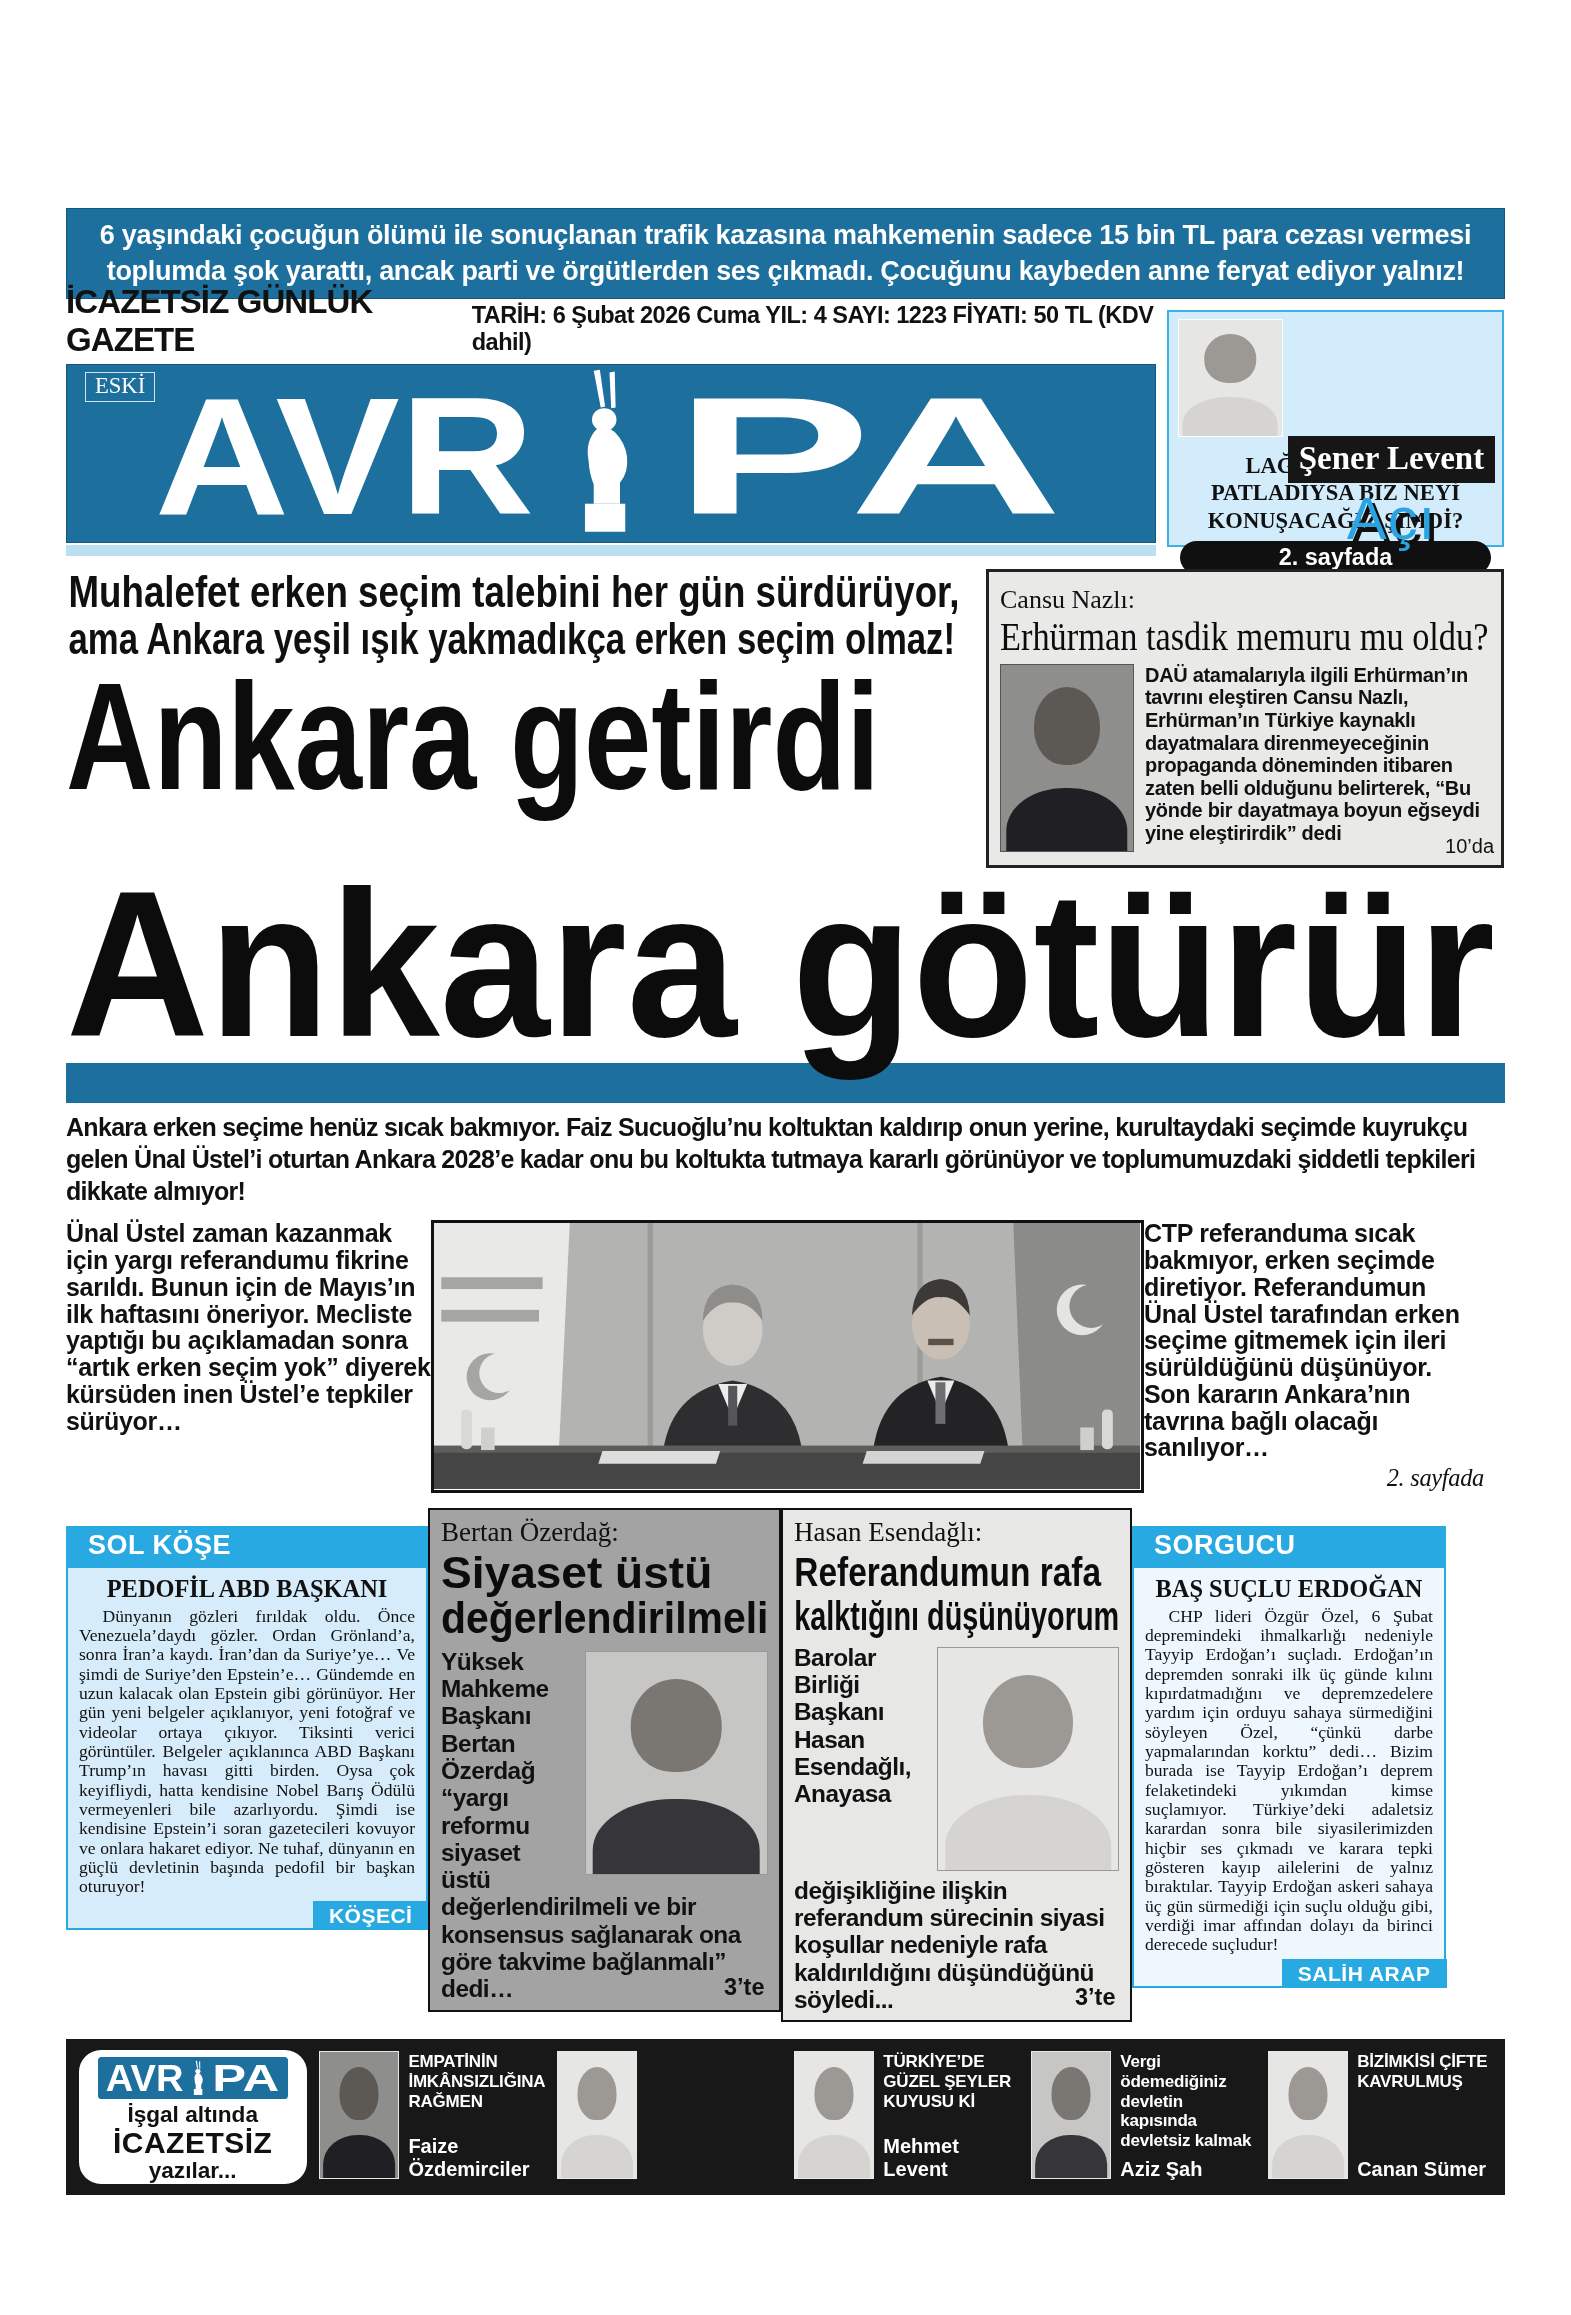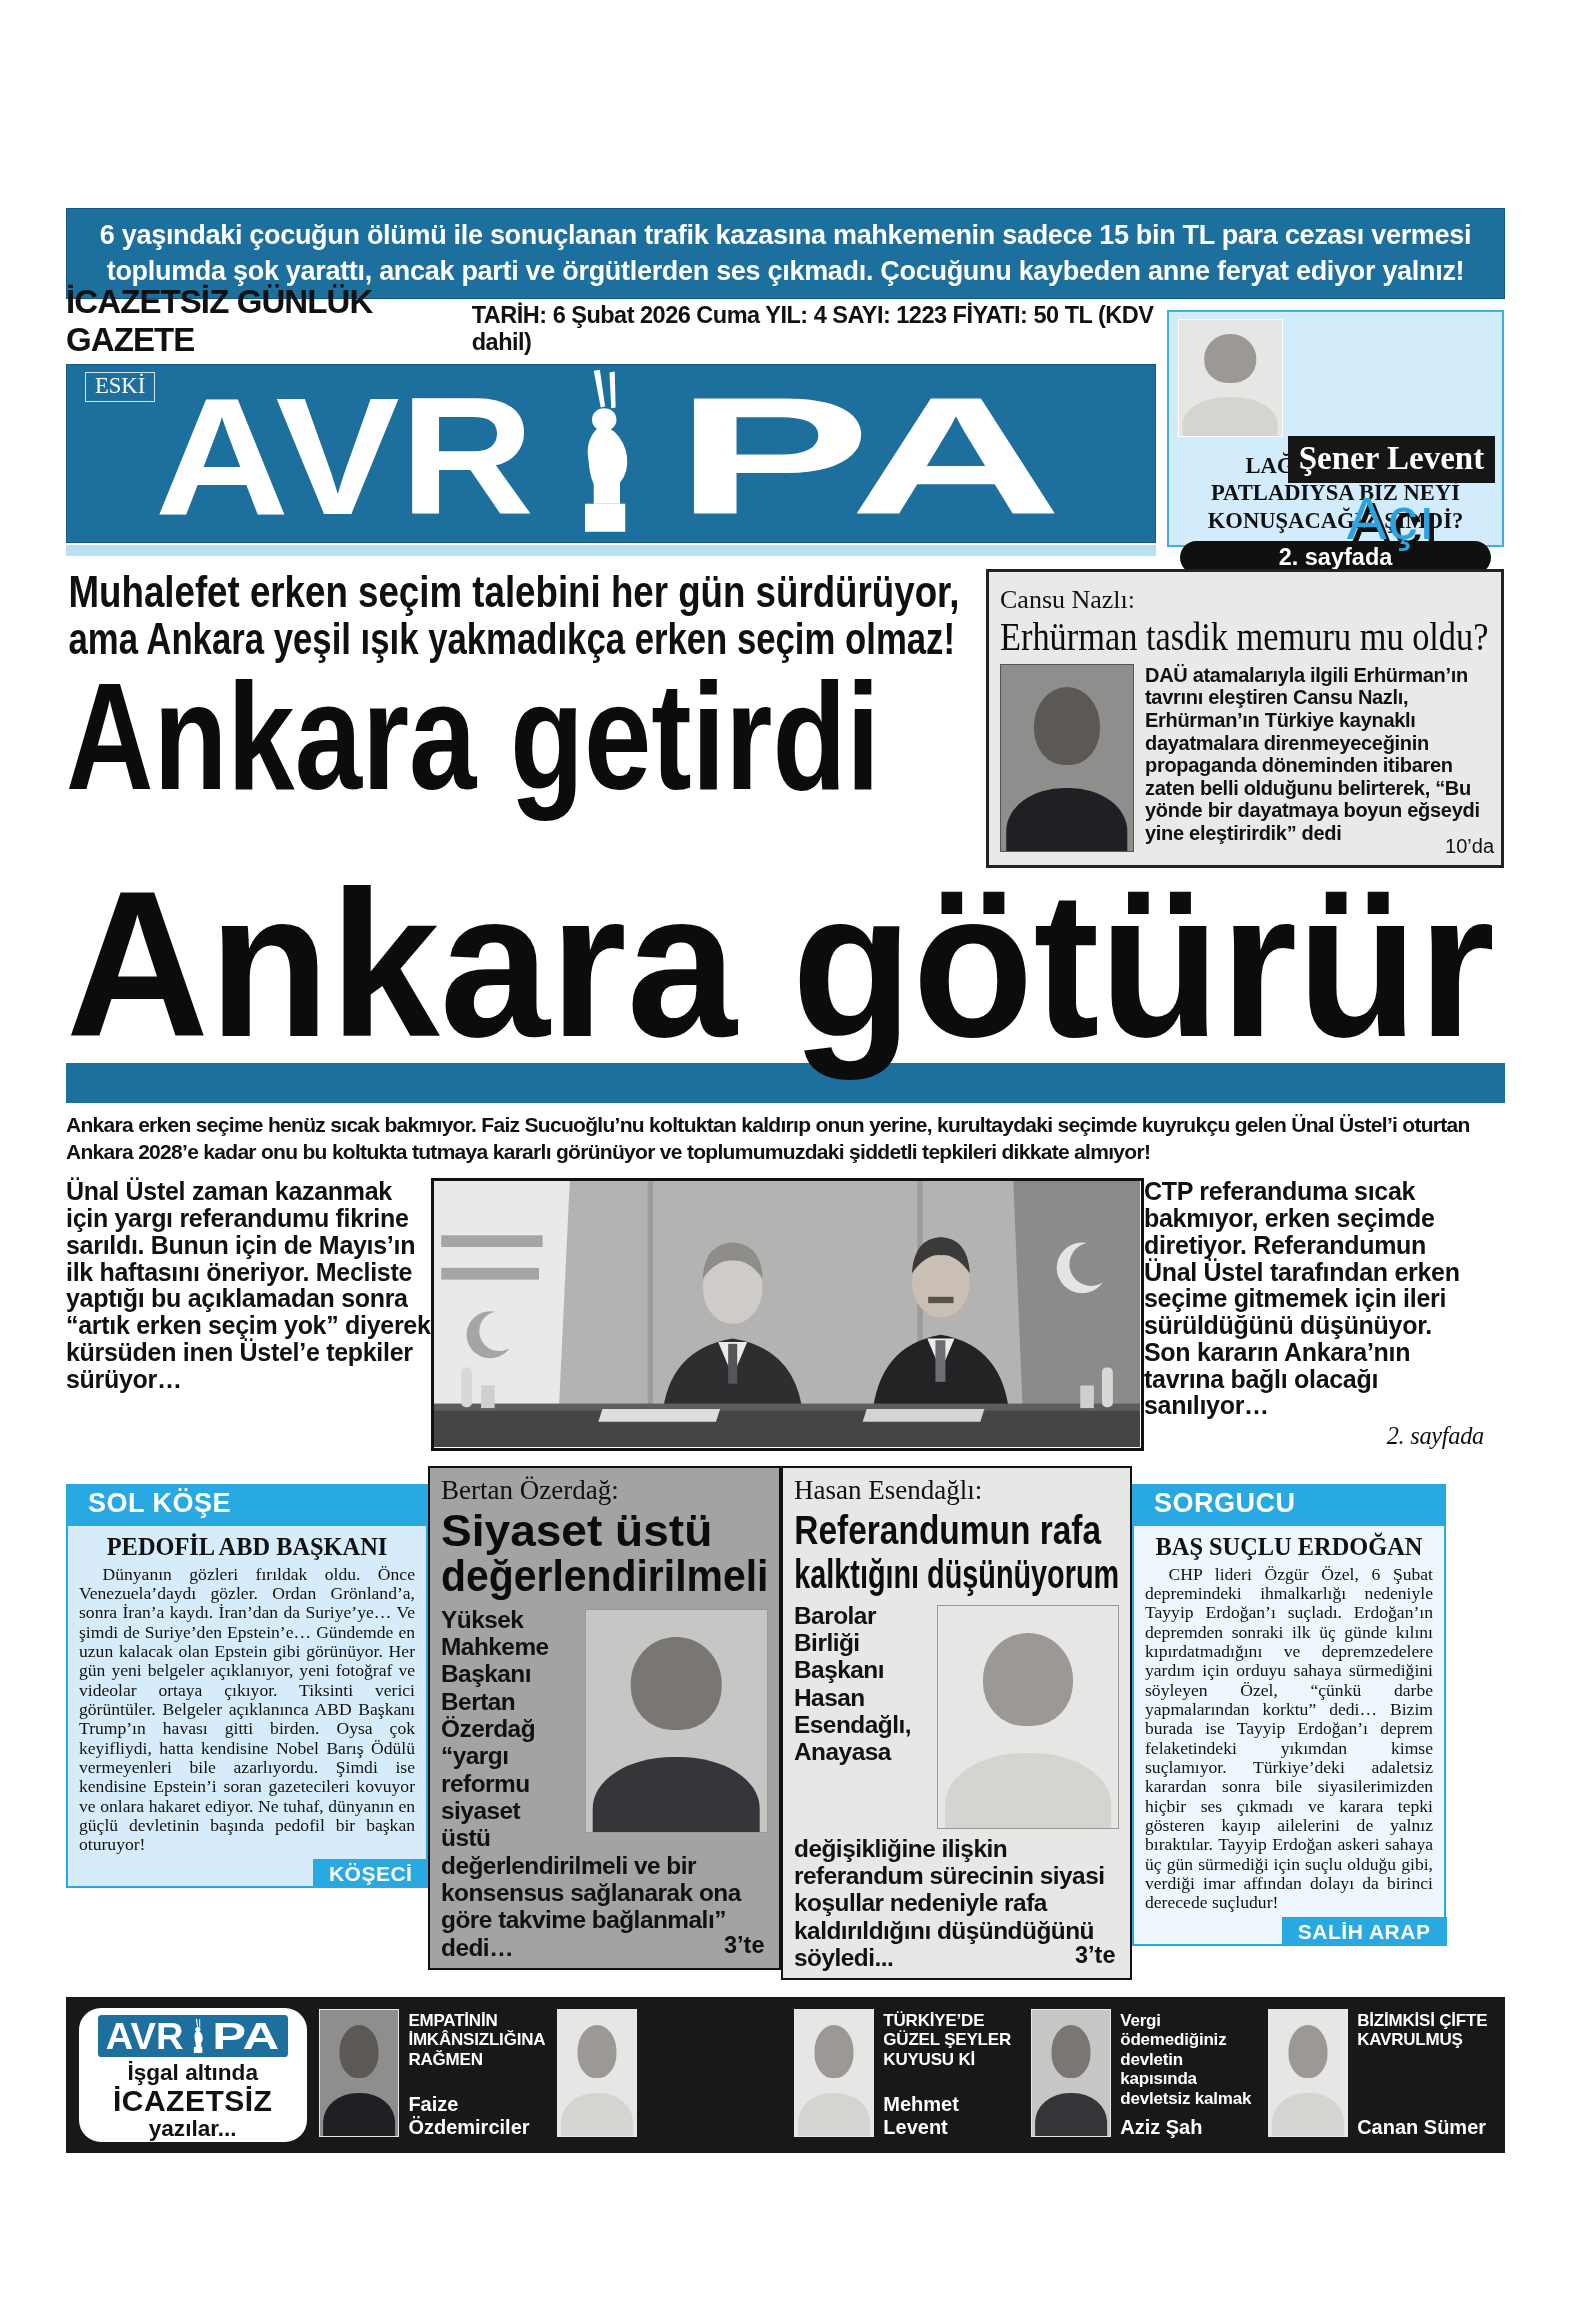--- a/index.html
+++ b/index.html
@@ -49,21 +49,21 @@
   .cansu-box{width:518px;min-height:251px;background:#e9e9e7;border:3.6px solid #222;padding:13px 11px;position:relative;}
   .cansu-name{font-family:"Liberation Serif",serif;font-size:26px;}
   .cansu-body-row{display:flex;gap:11px;margin-top:7.2px;}
   .cansu-photo{width:134px;height:188px;border:1.8px solid #555;flex:none;}
   .cansu-body{font-weight:bold;font-size:20px;line-height:1.13;letter-spacing:-0.3px;}
   .cansu-ref{position:absolute;right:7px;bottom:7.2px;font-size:20px;font-weight:normal;font-family:"Liberation Sans",sans-serif;margin-left:40px;}
 
   .blue-bar{position:relative;z-index:1;height:40px;background:var(--teal);margin-top:-14.5px;}
   .h2-svg{position:relative;z-index:2;}
 
-  .lead{margin-top:9px;font-weight:bold;font-size:21px;line-height:1.27;letter-spacing:-0.7px;width:1440px;}
+  .lead{margin-top:9px;font-weight:bold;font-size:25px;line-height:1.27;letter-spacing:-0.7px;width:1440px;}
 
   
   .row-c{display:flex;gap:0;margin-top:12.7px;}
   .mid-left{width:365px;font-weight:bold;font-size:25px;line-height:1.07;letter-spacing:-0.3px;}
   .photo-frame{width:713px;height:273px;border:3.6px solid #111;flex:none;}
   .mid-right{width:340px;font-weight:bold;font-size:25px;line-height:1.07;letter-spacing:-0.3px;}
   .mid-ref{font-family:"Liberation Serif",serif;font-style:italic;font-weight:normal;font-size:24.4px;text-align:right;margin-top:3.6px;}
 
   
   .row-d{display:flex;margin-top:14.5px;align-items:flex-start;}

